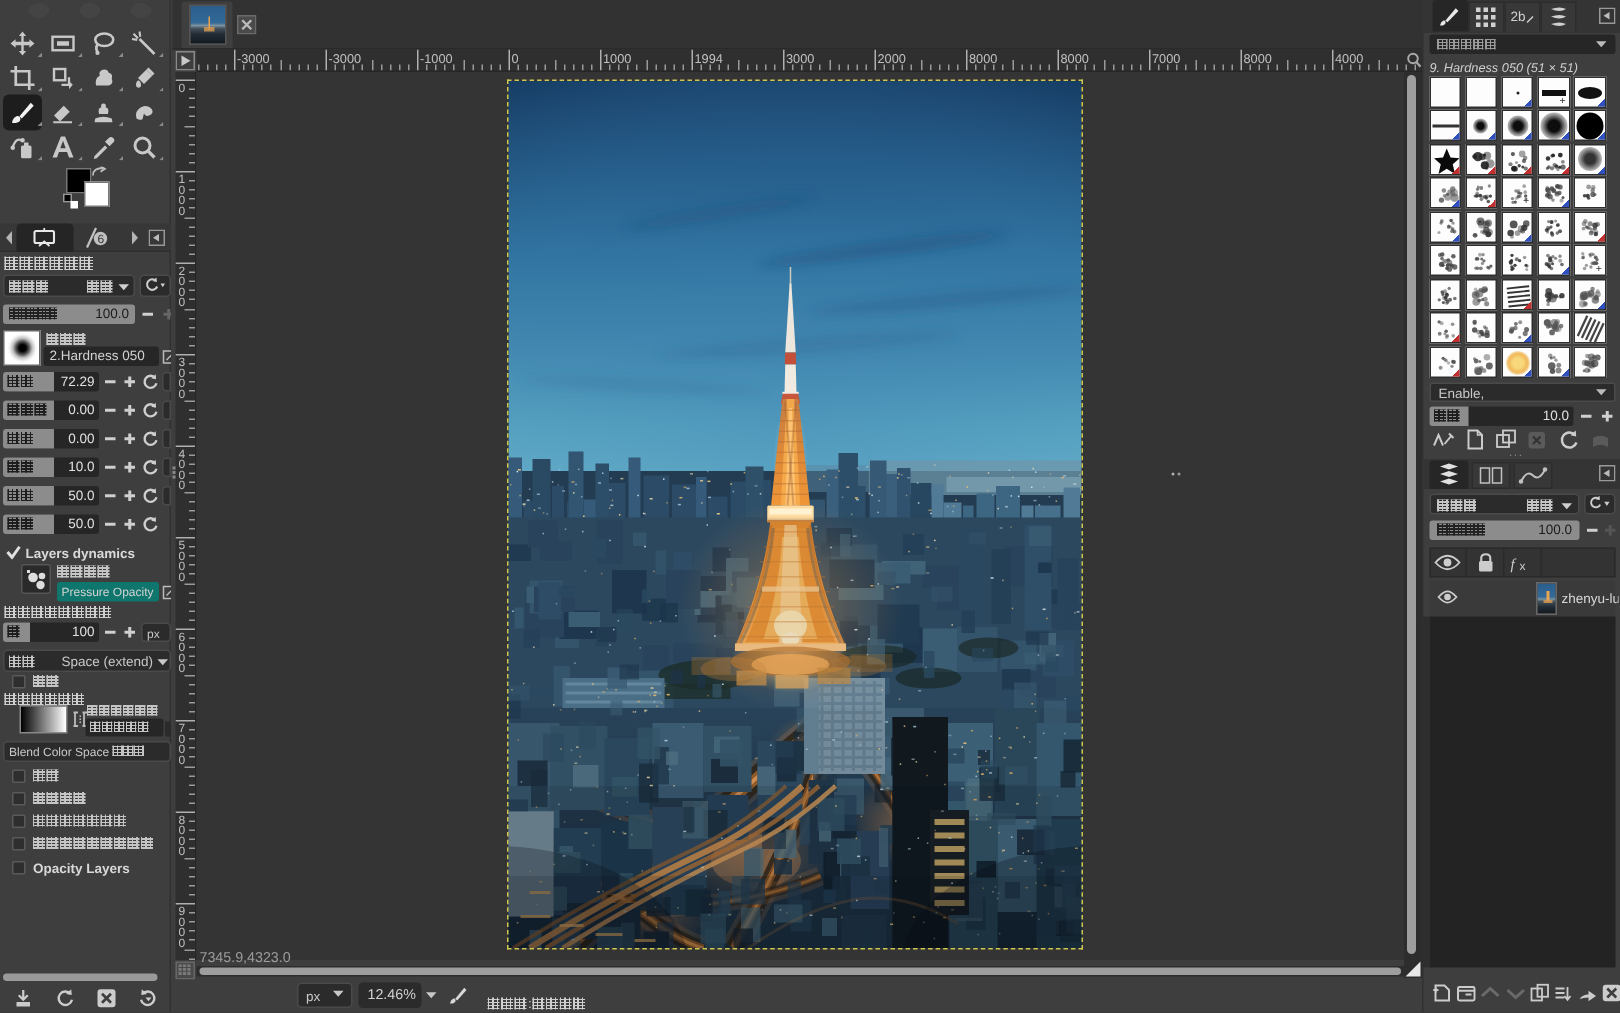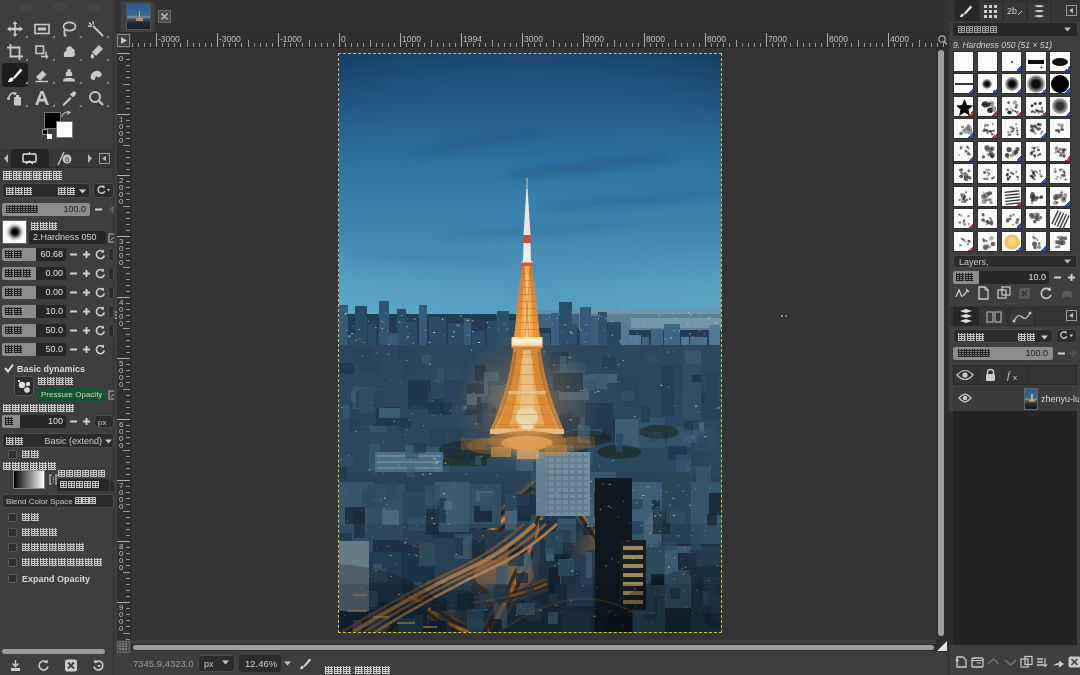--- a/index.html
+++ b/index.html
@@ -239,21 +239,21 @@
       </svg>
     </div>
 <div class="abs" style="left:2px;top:248px;width:64px;height:13px;background:#262626;border-radius:2px"></div>
 <div class="abs" style="left:2px;top:248px;width:34px;height:13px;background:#8c8c8c;border-radius:2px 0 0 2px"></div>
 <div class="abs" style="left:5px;top:250px;width:30px;height:9px;">
       <div style="display:flex;align-items:flex-start">
         <span style="display:inline-block;flex:none;width:8px;height:8px;margin-right:1px;background:repeating-linear-gradient(0deg,#1e1e1e 0 1px,transparent 1px 2px),repeating-linear-gradient(90deg,#1e1e1e 0 1px,transparent 1px 3px);opacity:1.00;vertical-align:middle"></span>
         <span style="display:inline-block;flex:none;width:8px;height:8px;margin-right:1px;background:repeating-linear-gradient(0deg,#1e1e1e 0 1px,transparent 1px 2px),repeating-linear-gradient(90deg,#1e1e1e 0 1px,transparent 1px 3px);opacity:1.00;vertical-align:middle"></span>
       </div>
     </div>
-<div class="abs" style="left:36px;top:249px;width:27px;height:11px;color:#e0e0e0;font-size:9px;text-align:right">60.68</div>
+<div class="abs" style="left:36px;top:249px;width:27px;height:11px;color:#e0e0e0;font-size:9px;text-align:right">72.29</div>
 <div class="abs" style="left:68px;top:249px;width:11px;height:11px;">
       <svg width="11" height="11">
         <path d="M2 5.5 H9" stroke="#cfcfcf" stroke-width="2"></path>
       </svg>
     </div>
 <div class="abs" style="left:81px;top:249px;width:11px;height:11px;">
       <svg width="11" height="11">
         <path d="M2 5.5 H9 M5.5 2 V9" stroke="#cfcfcf" stroke-width="2"></path>
       </svg>
     </div>
@@ -392,38 +392,38 @@
       <svg width="11" height="11">
         <path d="M8.5 3 A4 4 0 1 0 9.3 6.5" fill="none" stroke="#cfcfcf" stroke-width="1.6"></path>
         <path d="M8.8 0.5 L9 3.8 L5.8 3.2Z" fill="#cfcfcf"></path>
       </svg>
     </div>
 <div class="abs" style="left:4px;top:363px;width:10px;height:10px;">
       <svg width="10" height="10">
         <path d="M1 5 L4 8.5 L9 1.5" fill="none" stroke="#e0e0e0" stroke-width="2"></path>
       </svg>
     </div>
-<div class="abs" style="left:17px;top:364px;width:90px;height:9px;color:#dadada;font-size:9px;font-weight:bold">Basic dynamics</div>
+<div class="abs" style="left:17px;top:364px;width:90px;height:9px;color:#dadada;font-size:9px;font-weight:bold">Layers dynamics</div>
 <div class="abs" style="left:14px;top:376px;width:20px;height:20px;background:#2a2a2a;border:1px solid #555;border-radius:2px">
       <svg width="20" height="20">
         <circle cx="7" cy="8" r="3.2" fill="#ddd"></circle>
         <circle cx="13" cy="7" r="2.2" fill="#ddd"></circle>
         <circle cx="12" cy="13" r="2.8" fill="#ddd"></circle>
         <rect x="3" y="3" width="2" height="2" fill="#ddd"></rect>
       </svg>
     </div>
 <div class="abs" style="left:38px;top:377px;width:50px;height:9px;">
       <div style="display:flex;align-items:flex-start">
         <span style="display:inline-block;flex:none;width:8px;height:8px;margin-right:1px;background:repeating-linear-gradient(0deg,#c4c4c4 0 1px,transparent 1px 2px),repeating-linear-gradient(90deg,#c4c4c4 0 1px,transparent 1px 3px);opacity:1.00;vertical-align:middle"></span>
         <span style="display:inline-block;flex:none;width:8px;height:8px;margin-right:1px;background:repeating-linear-gradient(0deg,#c4c4c4 0 1px,transparent 1px 2px),repeating-linear-gradient(90deg,#c4c4c4 0 1px,transparent 1px 3px);opacity:1.00;vertical-align:middle"></span>
         <span style="display:inline-block;flex:none;width:8px;height:8px;margin-right:1px;background:repeating-linear-gradient(0deg,#c4c4c4 0 1px,transparent 1px 2px),repeating-linear-gradient(90deg,#c4c4c4 0 1px,transparent 1px 3px);opacity:1.00;vertical-align:middle"></span>
         <span style="display:inline-block;flex:none;width:8px;height:8px;margin-right:1px;background:repeating-linear-gradient(0deg,#c4c4c4 0 1px,transparent 1px 2px),repeating-linear-gradient(90deg,#c4c4c4 0 1px,transparent 1px 3px);opacity:1.00;vertical-align:middle"></span>
       </div>
     </div>
-<div class="abs" style="left:38px;top:388px;width:68px;height:13px;background:#14532d;border-radius:2px;color:#d2d2d2;font-size:8px;padding:2px 0 0 3px;white-space:nowrap;overflow:hidden">Pressure Opacity</div>
+<div class="abs" style="left:38px;top:388px;width:68px;height:13px;background:#0f766e;border-radius:2px;color:#d2d2d2;font-size:8px;padding:2px 0 0 3px;white-space:nowrap;overflow:hidden">Pressure Opacity</div>
 <div class="abs" style="left:108px;top:390px;width:6px;height:10px;overflow:hidden">
       <svg width="10" height="10">
         <rect x="1" y="1" width="8" height="8" fill="none" stroke="#bbb"></rect>
         <path d="M3 7 L7 3" stroke="#bbb"></path>
       </svg>
     </div>
 <div class="abs" style="left:3px;top:404px;width:90px;height:9px;">
       <div style="display:flex;align-items:flex-start">
         <span style="display:inline-block;flex:none;width:8px;height:8px;margin-right:1px;background:repeating-linear-gradient(0deg,#cfcfcf 0 1px,transparent 1px 2px),repeating-linear-gradient(90deg,#cfcfcf 0 1px,transparent 1px 3px);opacity:1.00;vertical-align:middle"></span>
         <span style="display:inline-block;flex:none;width:8px;height:8px;margin-right:1px;background:repeating-linear-gradient(0deg,#cfcfcf 0 1px,transparent 1px 2px),repeating-linear-gradient(90deg,#cfcfcf 0 1px,transparent 1px 3px);opacity:1.00;vertical-align:middle"></span>
@@ -454,21 +454,21 @@
       </svg>
     </div>
 <div class="abs" style="left:94px;top:415px;width:20px;height:13px;background:#2b2b2b;border:1px solid #4a4a4a;border-radius:3px;color:#c8c8c8;font-size:8px;padding:2px 0 0 3px">px</div>
 <div class="abs" style="left:2px;top:433px;width:112px;height:15px;background:#2b2b2b;border:1px solid #4a4a4a;border-radius:3px"></div>
 <div class="abs" style="left:6px;top:437px;width:24px;height:8px;">
       <div style="display:flex;align-items:flex-start">
         <span style="display:inline-block;flex:none;width:8px;height:8px;margin-right:1px;background:repeating-linear-gradient(0deg,#c4c4c4 0 1px,transparent 1px 2px),repeating-linear-gradient(90deg,#c4c4c4 0 1px,transparent 1px 3px);opacity:1.00;vertical-align:middle"></span>
         <span style="display:inline-block;flex:none;width:8px;height:8px;margin-right:1px;background:repeating-linear-gradient(0deg,#c4c4c4 0 1px,transparent 1px 2px),repeating-linear-gradient(90deg,#c4c4c4 0 1px,transparent 1px 3px);opacity:1.00;vertical-align:middle"></span>
       </div>
     </div>
-<div class="abs" style="left:40px;top:436px;width:62px;height:10px;color:#c8c8c8;font-size:9px;text-align:right">Basic (extend)</div>
+<div class="abs" style="left:40px;top:436px;width:62px;height:10px;color:#c8c8c8;font-size:9px;text-align:right">Space (extend)</div>
 <div class="abs" style="left:104px;top:438px;width:9px;height:7px;">
       <svg width="9" height="7">
         <path d="M1 1.5 L4.5 5.5 L8 1.5Z" fill="#c8c8c8"></path>
       </svg>
     </div>
 <div class="abs" style="left:8px;top:450px;width:9px;height:9px;background:#2e2e2e;border:1px solid #5a5a5a;border-radius:1px"></div>
 <div class="abs" style="left:22px;top:450px;width:30px;height:9px;">
       <div style="display:flex;align-items:flex-start">
         <span style="display:inline-block;flex:none;width:8px;height:8px;margin-right:1px;background:repeating-linear-gradient(0deg,#c4c4c4 0 1px,transparent 1px 2px),repeating-linear-gradient(90deg,#c4c4c4 0 1px,transparent 1px 3px);opacity:1.00;vertical-align:middle"></span>
         <span style="display:inline-block;flex:none;width:8px;height:8px;margin-right:1px;background:repeating-linear-gradient(0deg,#c4c4c4 0 1px,transparent 1px 2px),repeating-linear-gradient(90deg,#c4c4c4 0 1px,transparent 1px 3px);opacity:1.00;vertical-align:middle"></span>
@@ -554,21 +554,21 @@
         <span style="display:inline-block;flex:none;width:8px;height:8px;margin-right:1px;background:repeating-linear-gradient(0deg,#c4c4c4 0 1px,transparent 1px 2px),repeating-linear-gradient(90deg,#c4c4c4 0 1px,transparent 1px 3px);opacity:1.00;vertical-align:middle"></span>
         <span style="display:inline-block;flex:none;width:8px;height:8px;margin-right:1px;background:repeating-linear-gradient(0deg,#c4c4c4 0 1px,transparent 1px 2px),repeating-linear-gradient(90deg,#c4c4c4 0 1px,transparent 1px 3px);opacity:1.00;vertical-align:middle"></span>
         <span style="display:inline-block;flex:none;width:8px;height:8px;margin-right:1px;background:repeating-linear-gradient(0deg,#c4c4c4 0 1px,transparent 1px 2px),repeating-linear-gradient(90deg,#c4c4c4 0 1px,transparent 1px 3px);opacity:1.00;vertical-align:middle"></span>
         <span style="display:inline-block;flex:none;width:8px;height:8px;margin-right:1px;background:repeating-linear-gradient(0deg,#c4c4c4 0 1px,transparent 1px 2px),repeating-linear-gradient(90deg,#c4c4c4 0 1px,transparent 1px 3px);opacity:1.00;vertical-align:middle"></span>
         <span style="display:inline-block;flex:none;width:8px;height:8px;margin-right:1px;background:repeating-linear-gradient(0deg,#c4c4c4 0 1px,transparent 1px 2px),repeating-linear-gradient(90deg,#c4c4c4 0 1px,transparent 1px 3px);opacity:1.00;vertical-align:middle"></span>
         <span style="display:inline-block;flex:none;width:8px;height:8px;margin-right:1px;background:repeating-linear-gradient(0deg,#c4c4c4 0 1px,transparent 1px 2px),repeating-linear-gradient(90deg,#c4c4c4 0 1px,transparent 1px 3px);opacity:1.00;vertical-align:middle"></span>
         <span style="display:inline-block;flex:none;width:8px;height:8px;margin-right:1px;background:repeating-linear-gradient(0deg,#c4c4c4 0 1px,transparent 1px 2px),repeating-linear-gradient(90deg,#c4c4c4 0 1px,transparent 1px 3px);opacity:1.00;vertical-align:middle"></span>
         <span style="display:inline-block;flex:none;width:8px;height:8px;margin-right:1px;background:repeating-linear-gradient(0deg,#c4c4c4 0 1px,transparent 1px 2px),repeating-linear-gradient(90deg,#c4c4c4 0 1px,transparent 1px 3px);opacity:1.00;vertical-align:middle"></span>
       </div>
     </div>
-<div class="abs" style="left:22px;top:574px;width:90px;height:10px;color:#d8d8d8;font-size:9px;font-weight:bold">Expand Opacity</div>
+<div class="abs" style="left:22px;top:574px;width:90px;height:10px;color:#d8d8d8;font-size:9px;font-weight:bold">Opacity Layers</div>
 <div class="abs" style="left:2px;top:649px;width:103px;height:5px;background:#9a9a9a;border-radius:3px"></div>
 <div class="abs" style="left:9px;top:659px;width:13px;height:13px;">
       <svg width="13" height="13">
         <path d="M6.5 1 V7 M3.5 4.5 L6.5 7.5 L9.5 4.5" stroke="#ccc" stroke-width="1.5" fill="none"></path>
         <rect x="2" y="9" width="9" height="3" fill="#ccc"></rect>
       </svg>
     </div>
 <div class="abs" style="left:37px;top:659px;width:13px;height:13px;">
       <svg width="13" height="13">
         <path d="M10 3.5 A4.5 4.5 0 1 0 11 7.5" fill="none" stroke="#ccc" stroke-width="1.6"></path>
@@ -1903,21 +1903,21 @@
         <path d="M7.3 7.5 L10 10.5" stroke="#aaa" stroke-width="1.5"></path>
       </svg>
     </div>
 <div class="abs" style="left:117px;top:641px;width:13px;height:12px;background:#4a4a4a;border:1px solid #666">
       <svg width="11" height="10">
         <rect x="1" y="1" width="8" height="7" fill="#7a7a7a"></rect>
         <path d="M1 3 H9 M1 5.5 H9 M3.5 1 V8 M6.5 1 V8" stroke="#4a4a4a" stroke-width="0.8"></path>
       </svg>
     </div>
 <div class="abs" style="left:115px;top:653px;width:833px;height:22px;background:#3e3e3e"></div>
-<div class="abs" style="left:133px;top:658px;width:80px;height:11px;color:#9c9c9c;font-size:9.5px">7345.9,4323.0</div>
+<div class="abs" style="left:133px;top:633px;width:80px;height:11px;color:#9c9c9c;font-size:9.5px">7345.9,4323.0</div>
 <div class="abs" style="left:198px;top:655px;width:37px;height:17px;background:#2b2b2b;border:1px solid #4a4a4a;border-radius:3px;color:#c8c8c8;font-size:9px;padding:3px 0 0 5px">px</div>
 <div class="abs" style="left:221px;top:659px;width:9px;height:7px;">
       <svg width="9" height="7">
         <path d="M1 1.5 L4.5 5.5 L8 1.5Z" fill="#c8c8c8"></path>
       </svg>
     </div>
 <div class="abs" style="left:239px;top:655px;width:42px;height:17px;background:#2b2b2b;border-radius:3px;color:#d2d2d2;font-size:9.5px;padding:3px 0 0 6px">12.46%</div>
 <div class="abs" style="left:283px;top:660px;width:9px;height:7px;">
       <svg width="9" height="7">
         <path d="M1 1.5 L4.5 5.5 L8 1.5Z" fill="#c8c8c8"></path>
@@ -2570,21 +2570,21 @@
         <circle cx="11.2" cy="11.7" r="2.1" fill="#444" opacity="0.57"></circle>
         <circle cx="8.1" cy="10.2" r="2.0" fill="#444" opacity="0.75"></circle>
         <circle cx="6.5" cy="9.9" r="2.0" fill="#444" opacity="0.51"></circle>
         <circle cx="6.1" cy="15.2" r="1.0" fill="#444" opacity="0.67"></circle>
         <circle cx="8.2" cy="5.3" r="1.5" fill="#444" opacity="0.49"></circle>
         <circle cx="9.4" cy="15.0" r="1.1" fill="#444" opacity="0.59"></circle>
         <circle cx="12.6" cy="11.9" r="1.0" fill="#444" opacity="0.53"></circle>
         <circle cx="8.1" cy="14.8" r="1.8" fill="#444" opacity="0.54"></circle>
       </svg>
     </div>
-<div class="abs" style="left:953px;top:255px;width:124px;height:13px;background:#2b2b2b;border:1px solid #4a4a4a;border-radius:2px;color:#c8c8c8;font-size:9px;padding:1px 0 0 5px">Layers,</div>
+<div class="abs" style="left:953px;top:255px;width:124px;height:13px;background:#2b2b2b;border:1px solid #4a4a4a;border-radius:2px;color:#c8c8c8;font-size:9px;padding:1px 0 0 5px">Enable,</div>
 <div class="abs" style="left:1063px;top:258px;width:9px;height:7px;">
       <svg width="9" height="7">
         <path d="M1 1.5 L4.5 5.5 L8 1.5Z" fill="#bbb"></path>
       </svg>
     </div>
 <div class="abs" style="left:953px;top:271px;width:96px;height:13px;background:#262626;border-radius:2px"></div>
 <div class="abs" style="left:953px;top:271px;width:26px;height:13px;background:#8c8c8c;border-radius:2px 0 0 2px"></div>
 <div class="abs" style="left:956px;top:273px;width:22px;height:9px;">
       <div style="display:flex;align-items:flex-start">
         <span style="display:inline-block;flex:none;width:8px;height:8px;margin-right:1px;background:repeating-linear-gradient(0deg,#1e1e1e 0 1px,transparent 1px 2px),repeating-linear-gradient(90deg,#1e1e1e 0 1px,transparent 1px 3px);opacity:1.00;vertical-align:middle"></span>

